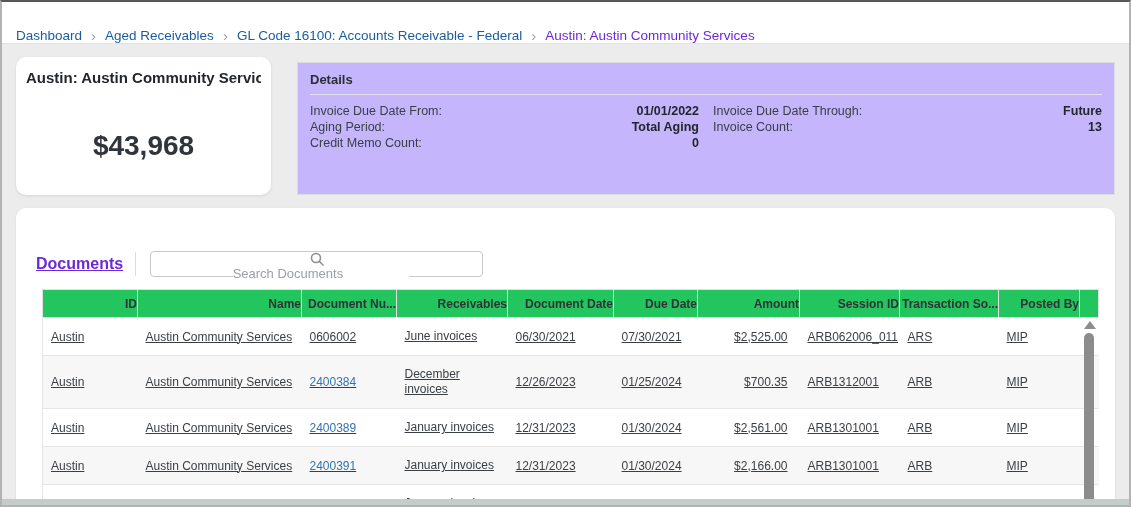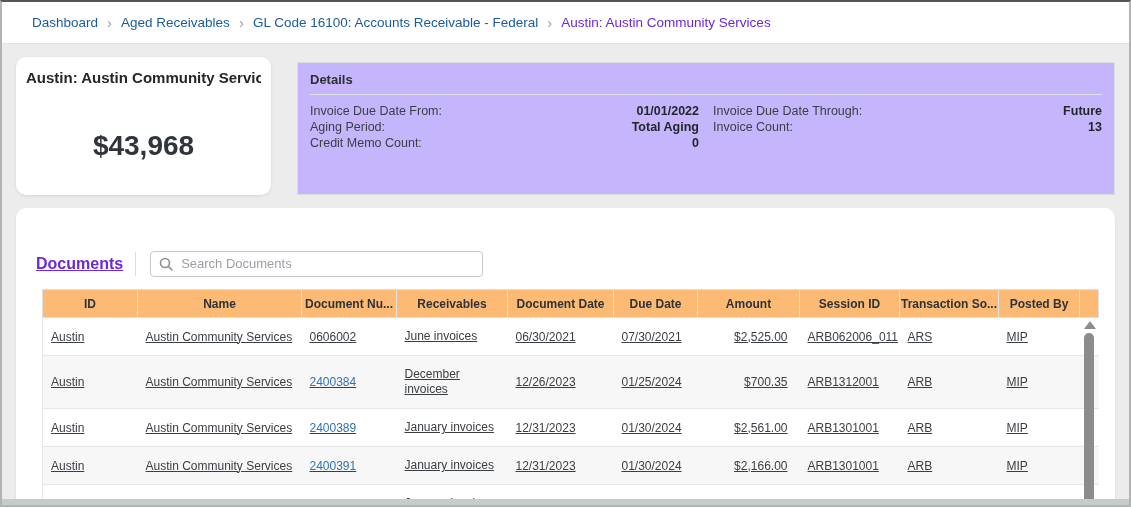--- a/index.html
+++ b/index.html
@@ -7,22 +7,22 @@
   body { font-family: "Liberation Sans", sans-serif; }
 
   .screen {
     position: relative; width: 1131px; height: 507px;
     border: 2px solid #b3b3b3; border-top-color: #575757;
     background: #ececec; overflow: hidden;
   }
 
   
   .breadcrumb-bar {
-    height: 42px; background: #ffffff; display: flex; align-items: center;
-    padding: 0 30px; border-bottom: 1px solid #e3e3e3;
+    height: 42px; background: #ffffff; display: flex; align-items: flex-end;
+    padding: 0 14px; border-bottom: 1px solid #e3e3e3;
   }
   .crumb { font-size: 13.5px; color: var(--breadcrumb-link); text-decoration: none; cursor: pointer; }
   .crumb.current { color: #6d28d9; cursor: default; }
   .crumb-sep { color: #9aa0a6; font-size: 15px; margin: 0 9px; line-height: 1; }
 
   
   .top-row { display: flex; margin: 13px 14px 0 14px; align-items: flex-start; }
   .summary-card {
     width: 255px; height: 138px; background: #fff; border-radius: 10px;
     box-shadow: 0 1px 3px rgba(0,0,0,0.10); padding: 12px 10px; flex: none;
@@ -52,33 +52,33 @@
     position: relative; margin: 13px 14px 0 14px; height: 310px;
     background: #fff; border-radius: 10px 10px 0 0;
     box-shadow: 0 1px 3px rgba(0,0,0,0.08);
     padding: 42px 21px 0 20px;
   }
   .doc-header { display: flex; align-items: center; height: 27px; margin-bottom: 12px; }
   .doc-title { font-size: 16px; font-weight: bold; color: #6d28d9; text-decoration: underline; }
   .doc-divider { width: 1px; height: 24px; background: #dcdcdc; margin: 0 14px 0 12px; }
   .search-box {
     display: flex; align-items: center; width: 333px; height: 26px;
-    border: 1px solid #c7c9cc; border-radius: 4px; background: #fff; padding: 0 8px;
+    border: 1px solid #c7c9cc; border-radius: 4px; background: #fff; padding: 0 8px; flex-direction: column;
   }
   .search-box svg { flex: none; }
   .search-box input {
     border: none; outline: none; flex: 1; margin-left: 8px;
     font-size: 13px; color: #3a3f44; font-family: "Liberation Sans", sans-serif;
   }
   .search-box input::placeholder { color: #9aa0a6; }
 
   table.doc-table { border-collapse: collapse; table-layout: fixed; width: 1056px; margin-left: 6px; }
   .doc-table th {
-    background: #fdba74; border: 1px solid #e0e0e0; height: 28px;
-    font-size: 12px; font-weight: bold; color: #2f3337; text-align: center;
+    background: #22c55e; border: 1px solid #e0e0e0; height: 28px;
+    font-size: 12px; font-weight: bold; color: #2f3337; text-align: right;
     padding: 0 0; white-space: nowrap; overflow: hidden;
   }
   .doc-table th.col-empty { border-left: 1px solid #e0e0e0; }
   .doc-table td {
     border-bottom: 1px solid #e6e6e6; font-size: 12px; color: #3a3f44;
     padding: 11px 8px; white-space: nowrap; overflow: visible; vertical-align: middle; text-decoration: underline;
   }
   .doc-table td.wrap { white-space: normal; line-height: 15px; }
   .doc-table td.align-right { text-align: right; padding-right: 12px; }
   .doc-table tr.striped td { background: #f7f7f7; }

